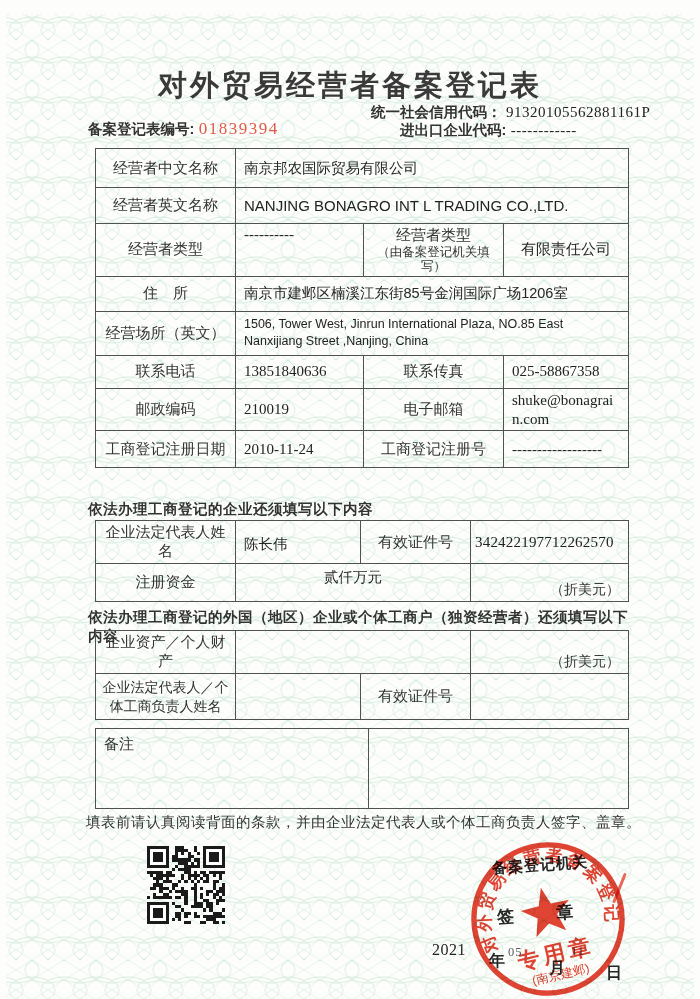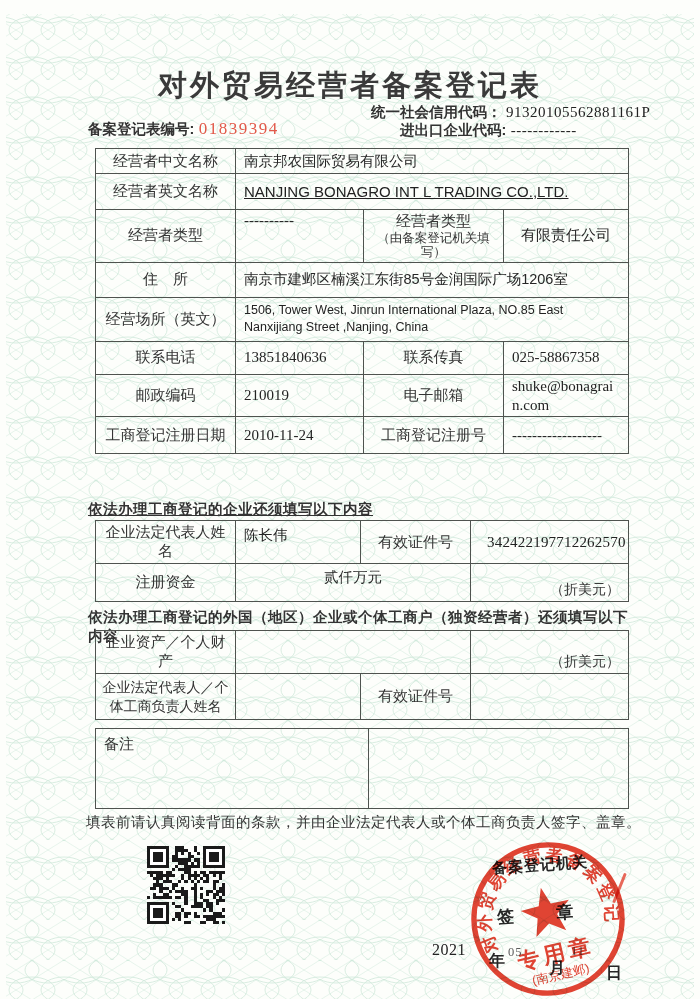--- a/index.html
+++ b/index.html
@@ -79,27 +79,27 @@
   </div>
 
   <table class="abs" style="top:148px;left:95px;width:533px;">
     <colgroup>
         <col style="width:140px">
         <col style="width:128px">
         <col style="width:140px">
         <col style="width:125px">
       </colgroup>
     <tbody>
-        <tr style="height:25px">
+        <tr style="height:39px">
       <td class="lbl">经营者中文名称</td>
       <td class="val-cn" colspan="3">南京邦农国际贸易有限公司</td>
     </tr>
     <tr style="height:36px">
       <td class="lbl">经营者英文名称</td>
-      <td class="val-sans" colspan="3" style="font-size:15px;text-decoration:underline;">NANJING BONAGRO INT L TRADING CO.,LTD.</td>
+      <td class="val-sans" colspan="3" style="font-size:15px;">NANJING BONAGRO INT L TRADING CO.,LTD.</td>
     </tr>
     <tr style="height:44px">
       <td class="lbl">经营者类型</td>
       <td class="val" style="vertical-align:top;">----------</td>
       <td class="lbl">
         <span>经营者类型</span>
         <span class="sub">（由备案登记机关填写）</span>
       </td>
       <td class="val-cn" style="text-align:center;font-size:15px;">有限责任公司</td>
     </tr>
@@ -125,34 +125,34 @@
     </tr>
     <tr style="height:37px">
       <td class="lbl">工商登记注册日期</td>
       <td class="val">2010-11-24</td>
       <td class="lbl">工商登记注册号</td>
       <td class="val">------------------</td>
     </tr>
   </tbody>
     </table>
 
-  <div class="abs sectitle" style="top:500px;left:88px;text-decoration:underline;">依法办理工商登记的企业还须填写以下内容</div>
+  <div class="abs sectitle" style="top:500px;left:88px;">依法办理工商登记的企业还须填写以下内容</div>
   <table class="abs" style="top:520px;left:95px;width:533px;">
     <colgroup>
         <col style="width:140px">
         <col style="width:125px">
         <col style="width:110px">
         <col style="width:158px">
       </colgroup>
     <tbody>
         <tr style="height:40px">
       <td class="lbl">企业法定代表人姓名</td>
-      <td class="val-cn" style="vertical-align:top;padding-top:5px;">陈长伟</td>
+      <td class="val-cn" style="vertical-align:top;padding-top:14px;">陈长伟</td>
       <td class="lbl">有效证件号</td>
-      <td class="val" style="padding:2px 16px;letter-spacing:.2px;">342422197712262570</td>
+      <td class="val" style="padding:2px 4px;letter-spacing:.2px;">342422197712262570</td>
     </tr>
     <tr style="height:38px">
       <td class="lbl">注册资金</td>
       <td class="val-cn" colspan="2" style="vertical-align:top;padding-top:4px;text-align:center;">贰仟万元</td>
       <td class="noteR">（折美元）</td>
     </tr>
   </tbody>
     </table>
 
   <div class="abs sectitle" style="top:608px;left:88px;width:545px;">依法办理工商登记的外国（地区）企业或个体工商户（独资经营者）还须填写以下内容</div>

